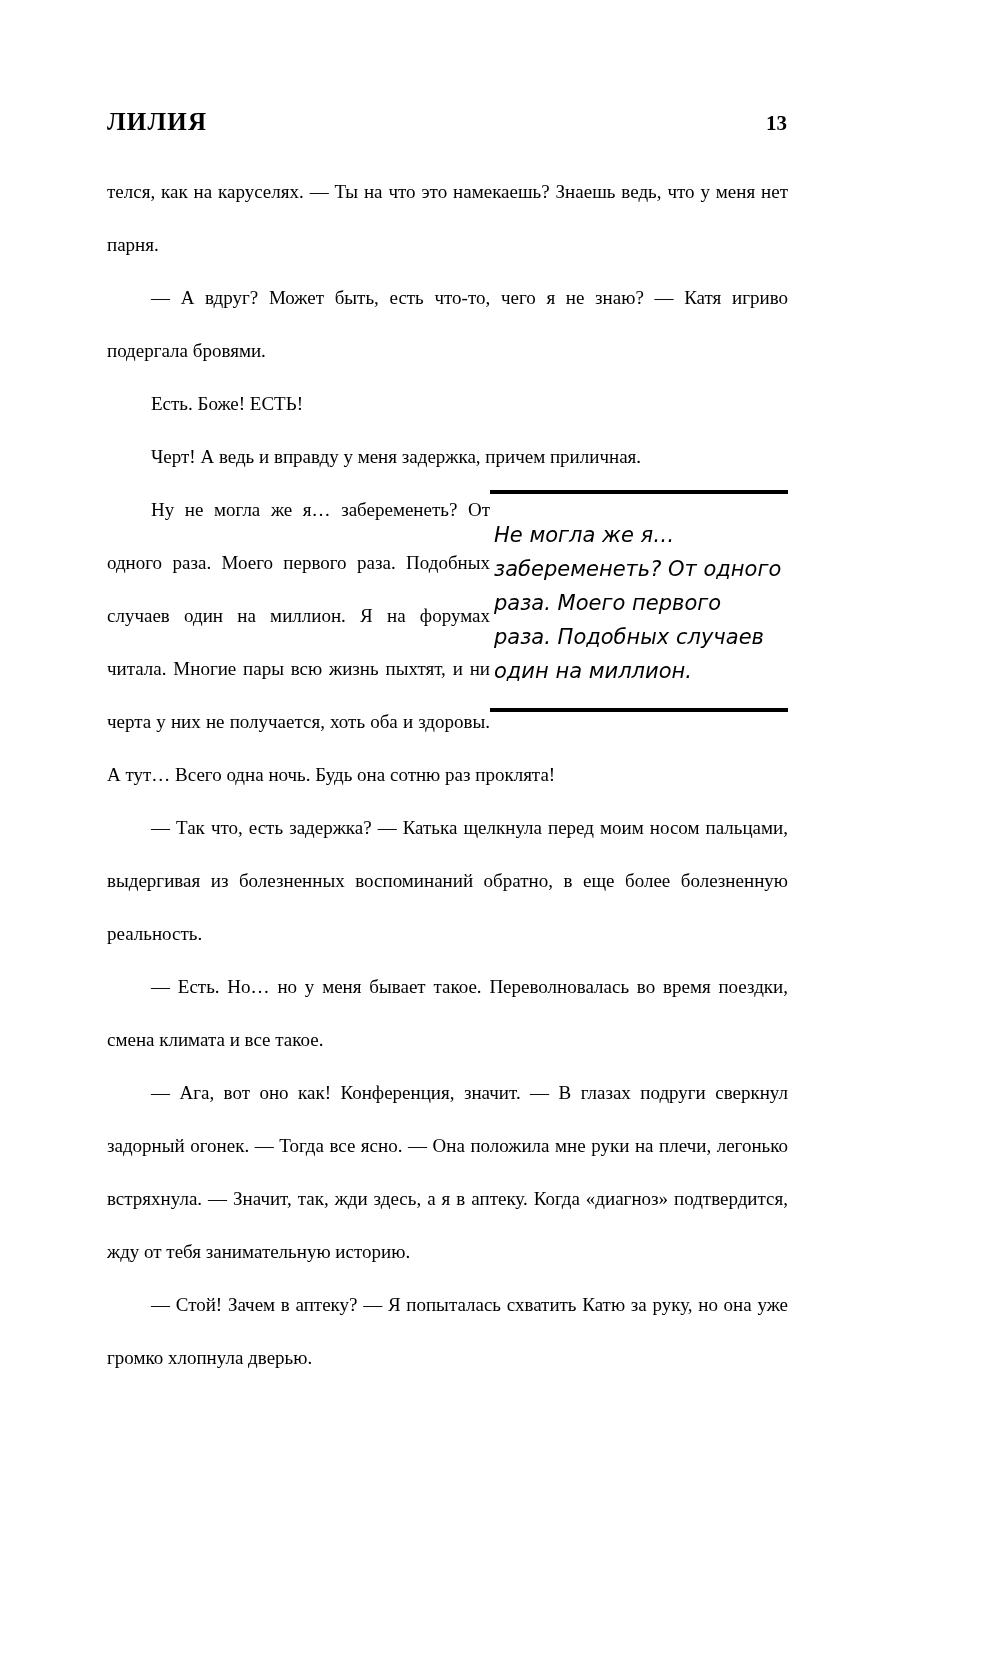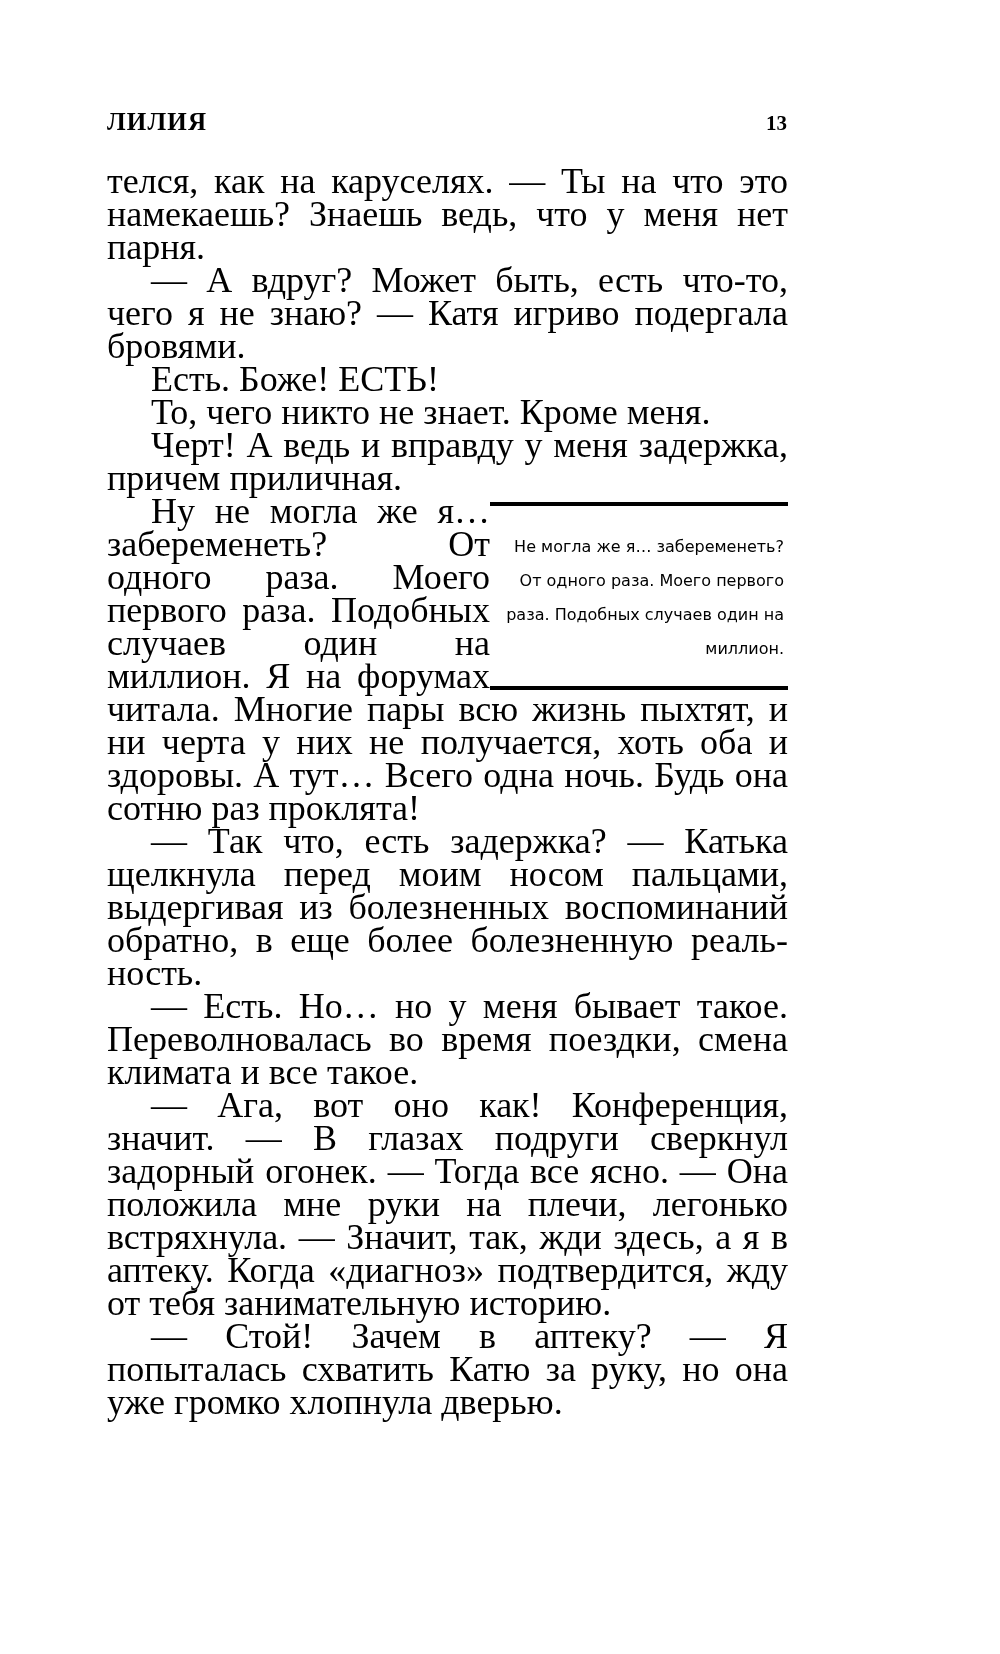--- a/index.html
+++ b/index.html
@@ -49,22 +49,22 @@
 
   
   .textcol {
     position: absolute;
     left: 107px;
     top: 165px;
     width: 681px;
   }
   p.para {
     margin: 0;
-    font-size: 36px;
-    line-height: 33px;
+    font-size: 19px;
+    line-height: 53px;
     text-align: justify;
     text-justify: inter-word;
     hyphens: manual;
   }
   p.indent {
     text-indent: 44px;
   }
 
   
   .wrapzone {
@@ -77,45 +77,45 @@
     shape-outside: border-box;
   }
 
   
   .pullquote {
     box-sizing: border-box;
     border-top: 4px solid #000;
     border-bottom: 4px solid #000;
     padding: 24px 4px 20px 4px;
     font-family: "DejaVu Sans", sans-serif;
-    font-size: 16px;
+    font-size: 21px;
     line-height: 34px;
-    text-align: right;
+    text-align: left;
     color: #000;
+    font-style: italic;
   }
 </style>
 </head>
 <body>
 
 <div class="page">
 
   <div class="runhead">
     <span class="runhead-title">ЛИЛИЯ</span>
     <span class="runhead-folio">13</span>
   </div>
 
   <div class="textcol">
 
     <p class="para">телся, как на каруселях. — Ты на что это намека­ешь? Знаешь ведь, что у меня нет парня.</p>
 
     <p class="para indent">— А вдруг? Может быть, есть что-то, чего я не знаю? — Катя игриво подергала бровями.</p>
 
     <p class="para indent">Есть. Боже! ЕСТЬ!</p>
 
-    <p class="para indent">То, чего никто не знает. Кроме меня.</p>
 
     <p class="para indent">Черт! А ведь и вправду у меня задержка, при­чем приличная.</p>
 
     <div class="wrapzone">
       <div class="pullquote-float">
         <div class="pullquote">Не могла же я… забеременеть? От одно­го раза. Моего первого раза. Подобных случаев один на миллион.</div>
       </div>
 
       <p class="para indent">Ну не могла же я… забеременеть? От одного раза. Моего первого раза. Подобных случаев один на миллион. Я на форумах читала. Многие пары всю жизнь пыхтят, и ни черта у них не получается, хоть оба и здоровы. А тут… Всего одна ночь. Будь она сотню раз про­клята!</p>
 

